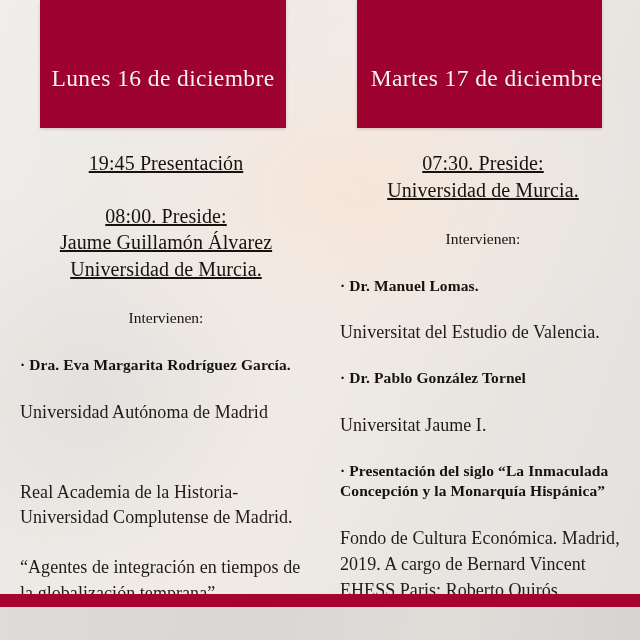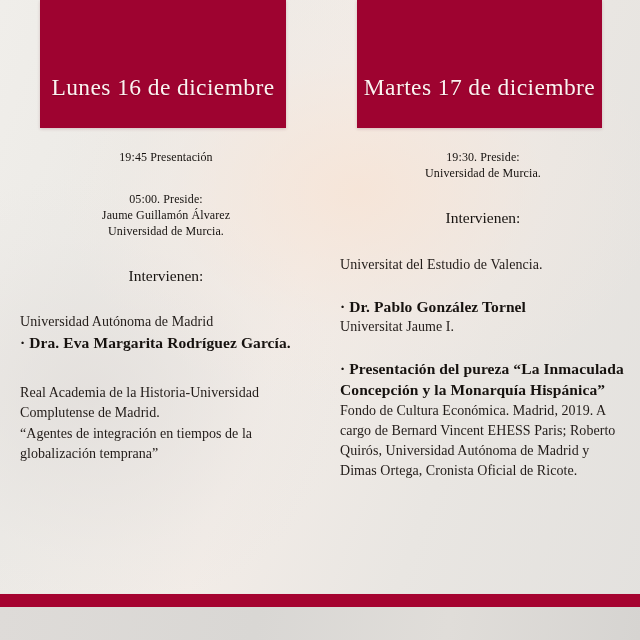--- a/index.html
+++ b/index.html
@@ -29,27 +29,27 @@
   .hdr-block {
     position: absolute;
     top: 0;
     background: #9e0330;
     display: flex;
     align-items: flex-end;
     justify-content: center;
     box-shadow: 0 1px 3px rgba(120,40,60,0.22);
   }
   .hdr-block.left  { left: 40px;  width: 246px; height: 128px; }
-  .hdr-block.right { left: 357px; width: 245px; height: 128px; }
+  .hdr-block.right { left: 357px; width: 245px; height: 128px; justify-content: flex-end; }
 
   .hdr-title {
     color: #fbf2f0;
     font-size: 23.5px;
     letter-spacing: 0.4px;
-    padding-bottom: 27px;
+    padding-bottom: 36px;
     white-space: nowrap;
     text-shadow: 0 1px 1px rgba(80,0,20,0.35);
   }
 
   
   .col {
     position: absolute;
     top: 128px;
     color: #16120f;
   }
@@ -59,36 +59,38 @@
   .center { text-align: center; }
   .left-al { text-align: left; }
 
   .line {
     line-height: 1.33;
     white-space: nowrap;
   }
   .line.wrap { white-space: normal; }
 
   .t-lead {            
-    font-size: 12px;
+    font-size: 20px;
     letter-spacing: 0.1px;
+    text-decoration: underline;
   }
   .t-intervienen {
     font-size: 15.5px;
   }
   .t-name {            
     font-size: 15.5px;
     font-weight: bold;
     letter-spacing: 0.1px;
   }
   .t-body {            
-    font-size: 14px;
+    font-size: 18px;
     letter-spacing: 0.05px;
     line-height: 1.44;
     color: #211b18;
+    margin-top: 24px;
   }
 
   .blk { margin-bottom: 0; }
   .sp-22 { height: 22px; }
   .sp-26 { height: 26px; }
   .sp-30 { height: 30px; }
 
   
   #bottom-bar {
     position: absolute;
@@ -124,79 +126,80 @@
 
     <div class="sp-22"></div>
 
     <div class="center">
       <div class="line t-lead">19:45 Presentación</div>
     </div>
 
     <div class="sp-26"></div>
 
     <div class="center">
-      <div class="line t-lead">05:00. Preside:</div>
+      <div class="line t-lead">08:00. Preside:</div>
       <div class="line t-lead">Jaume Guillamón Álvarez</div>
       <div class="line t-lead">Universidad de Murcia.</div>
     </div>
 
     <div class="sp-26"></div>
 
     <div class="center">
       <div class="line t-intervienen">Intervienen:</div>
     </div>
 
     <div class="sp-26"></div>
 
     <div class="left-al blk">
+      <div class="line wrap t-name">· Dra. Eva Margarita Rodríguez García.</div>
       <div class="line wrap t-body">Universidad Autónoma de Madrid</div>
-      <div class="line wrap t-name">· Dra. Eva Margarita Rodríguez García.</div>
     </div>
 
     <div class="sp-30"></div>
 
     <div class="left-al blk">
       <div class="line wrap t-body">Real Academia de la Historia-Universidad Complutense de Madrid.</div>
       <div class="line wrap t-body">“Agentes de integración en tiempos de la globalización temprana”</div>
     </div>
 
   </div>
 
   <div class="col right">
 
     <div class="sp-22"></div>
 
     <div class="center">
-      <div class="line t-lead">19:30. Preside:</div>
+      <div class="line t-lead">07:30. Preside:</div>
       <div class="line t-lead">Universidad de Murcia.</div>
     </div>
 
     <div class="sp-26"></div>
 
     <div class="center">
       <div class="line t-intervienen">Intervienen:</div>
     </div>
 
     <div class="sp-26"></div>
 
     <div class="left-al blk">
+      <div class="line wrap t-name">· Dr. Manuel Lomas.</div>
       <div class="line wrap t-body">Universitat del Estudio de Valencia.</div>
     </div>
 
     <div class="sp-22"></div>
 
     <div class="left-al blk">
       <div class="line wrap t-name">· Dr. Pablo González Tornel</div>
       <div class="line wrap t-body"> Universitat Jaume I.</div>
     </div>
 
     <div class="sp-22"></div>
 
     <div class="left-al blk">
-      <div class="line wrap t-name">· Presentación del pureza “La Inmaculada Concepción y la Monarquía Hispánica”</div>
+      <div class="line wrap t-name">· Presentación del siglo “La Inmaculada Concepción y la Monarquía Hispánica”</div>
       <div class="line wrap t-body">Fondo de Cultura Económica. Madrid, 2019.  A cargo de Bernard Vincent EHESS Paris; Roberto Quirós, Universidad Autónoma de Madrid y Dimas Ortega, Cronista Oficial de Ricote.</div>
     </div>
 
   </div>
 
   <div id="bottom-bar"></div>
   <div id="bottom-area"></div>
 
 </div>
 

